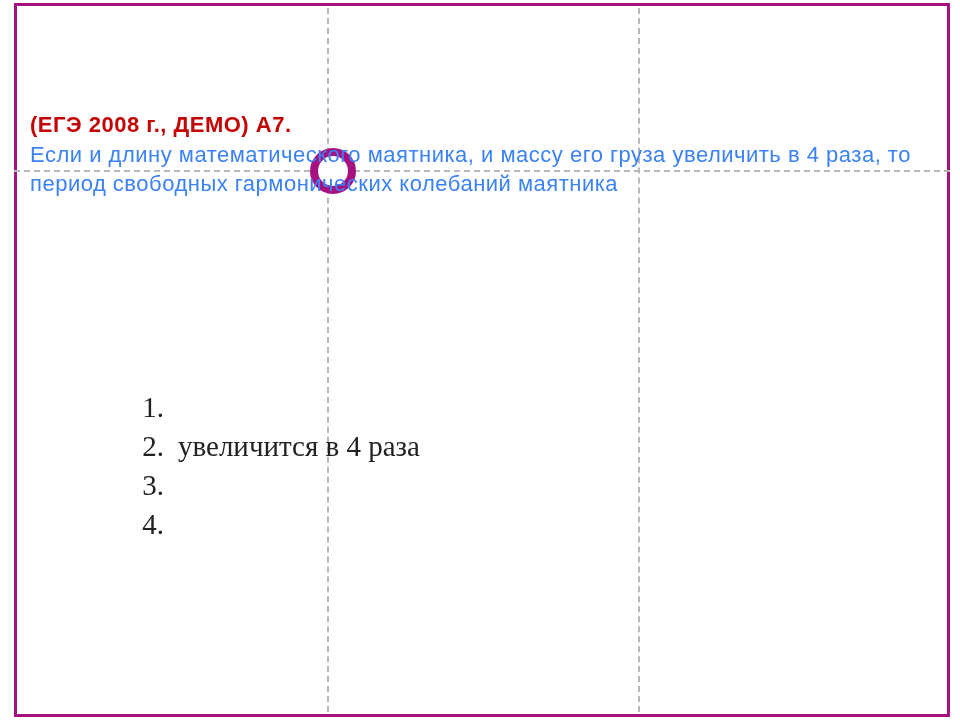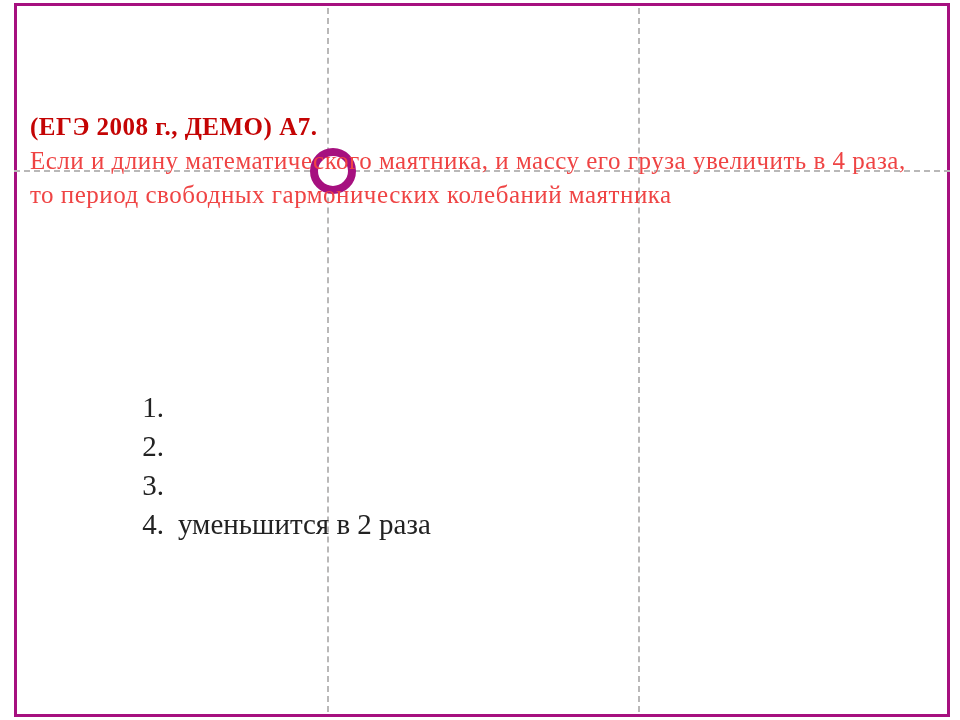--- a/index.html
+++ b/index.html
@@ -50,31 +50,31 @@
     border-radius: 50%;
     border: 8px solid #a6107f;
     background: #ffffff;
     box-sizing: border-box;
   }
   .heading {
     position: absolute;
     left: 30px;
     right: 33px;
     top: 110px;
-    font-family: Liberation Serif, serif;
-    font-size: 25px;
+    font-family: Liberation Sans, sans-serif;
+    font-size: 22px;
     line-height: 1.35;
     letter-spacing: 0.5px;
   }
   .heading .line1 {
     color: #c40404;
     font-weight: bold;
   }
   .heading .body {
-    color: #ef4444;
+    color: #3b82f6;
   }
   .answers {
     position: absolute;
     left: 118px;
     top: 388px;
     font-family: Georgia, 'Times New Roman', serif;
     font-size: 29px;
     line-height: 1.35;
     color: #222;
   }
@@ -103,22 +103,22 @@
     <span class="line1">(ЕГЭ 2008 г., ДЕМО) А7.</span><br>
     <span class="body">Если и длину математического маятника, и массу его груза увеличить в 4 раза, то период свободных гармонических колебаний маятника</span>
   </div>
 
   <div class="answers">
     <div class="row">
       <span class="num">1.</span>
     </div>
     <div class="row">
       <span class="num">2.</span>
+      <span>увеличится в 4 раза</span>
     </div>
     <div class="row">
       <span class="num">3.</span>
     </div>
     <div class="row">
       <span class="num">4.</span>
-      <span>уменьшится в 2 раза</span>
     </div>
   </div>
 </div>
 
 </body></html>

